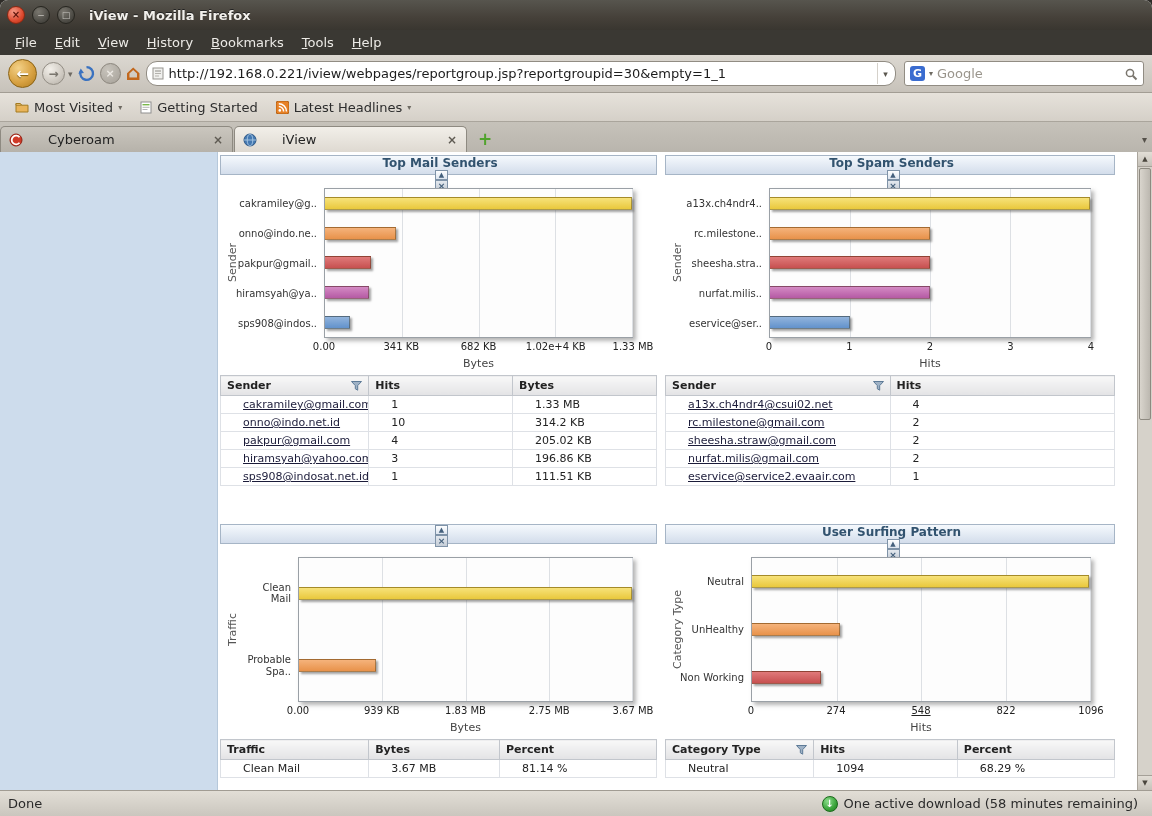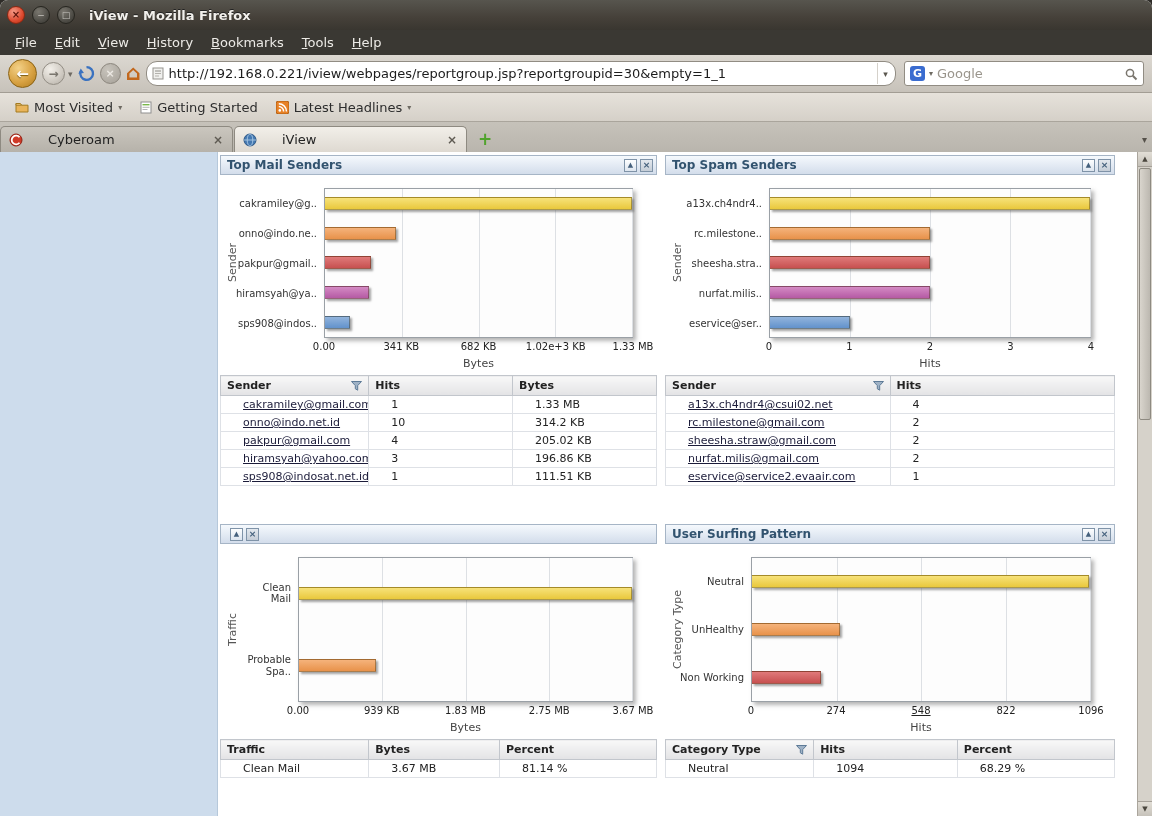--- a/index.html
+++ b/index.html
@@ -52,21 +52,21 @@
   .tablist-btn{position:absolute;right:5px;bottom:7px;color:#55514a;font-size:10px;}
 
   
   .content{flex:1;min-height:0;display:flex;background:#fff;overflow:hidden;}
   .leftpane{width:218px;background:#cddcec;border-right:1px solid #b6c8da;flex:0 0 auto;}
   .main{flex:1;overflow:hidden;padding:3px 0 0 2px;}
   .panels{display:grid;grid-template-columns:437px 450px;column-gap:8px;row-gap:38px;align-items:start;}
 
   
   .panel{background:#fff;}
-  .panel-header{height:20px;background:linear-gradient(#f5f9fd,#d3ddeb);border:1px solid #a6b5c6;display:flex;align-items:center;padding:0 3px 0 6px;}
+  .panel-header{height:20px;background:linear-gradient(#f5f9fd,#d3ddeb);border:1px solid #a6b5c6;display:flex;align-items:center;padding:0 3px 0 6px;flex-direction:column;}
   .panel-title{flex:1;font-size:12px;font-weight:bold;color:#32536f;}
   .panel-btn{width:13px;height:13px;border:1px solid #7f93a8;display:flex;align-items:center;justify-content:center;margin-left:3px;font-size:7px;color:#44607c;background:linear-gradient(#fdfeff,#dde5ef);}
   .panel-btn.close{background:linear-gradient(#e3e8ee,#c5cdd7);font-size:9px;font-weight:bold;}
 
   
   .chart-grid{display:grid;grid-template-columns:16px var(--catw,84px) 1fr;grid-template-rows:auto 15px 18px;padding:13px 24px 4px 4px;}
   .ylab{grid-row:1;grid-column:1;writing-mode:vertical-rl;transform:rotate(180deg);display:flex;align-items:center;justify-content:center;font-size:11px;color:#555;}
   .cats{grid-row:1;grid-column:2;display:flex;flex-direction:column;}
   .cat{flex:1;display:flex;align-items:center;justify-content:flex-end;text-align:right;padding-right:7px;font-size:10px;color:#333;white-space:nowrap;}
   .cat.wrap{white-space:normal;line-height:1.15;}
@@ -273,21 +273,21 @@
                   <div class="bar" style="width: 14.4548%; background: linear-gradient(rgb(212, 138, 196), rgb(181, 90, 164));"></div>
                 </div>
                 <div class="bar-row" style="height: 20%;">
                   <div class="bar" style="width: 8.18783%; background: linear-gradient(rgb(146, 180, 220), rgb(98, 146, 204));"></div>
                 </div>
               </div>
               <div class="ticks">
                 <span class="tick" style="left: 0%;">0.00</span>
                 <span class="tick" style="left: 25%;">341 KB</span>
                 <span class="tick" style="left: 50%;">682 KB</span>
-                <span class="tick" style="left: 75%;">1.02e+3 KB</span>
+                <span class="tick" style="left: 75%;">1.02e+4 KB</span>
                 <span class="tick" style="left: 100%;">1.33 MB</span>
               </div>
               <div class="xlab">Bytes</div>
             </div>
             <table class="ptable">
               <colgroup>
                 <col style="width: 34%;">
                 <col style="width: 33%;">
                 <col style="width: 33%;">
               </colgroup>
@@ -585,14 +585,23 @@
       <div class="scroll-btn">
           <span>▲</span>
         </div>
       <div class="scroll-thumb"></div>
       <div class="scroll-btn down">
           <span>▼</span>
         </div>
     </div>
   </div>
 
+  <div class="statusbar">
+    <div>Done</div>
+    <div class="status-right">
+      <span class="dl-icon">
+          <span>↓</span>
+        </span>
+      <span>One active download (58 minutes remaining)</span>
+    </div>
+  </div>
 
 </div>
 
 </body></html>

